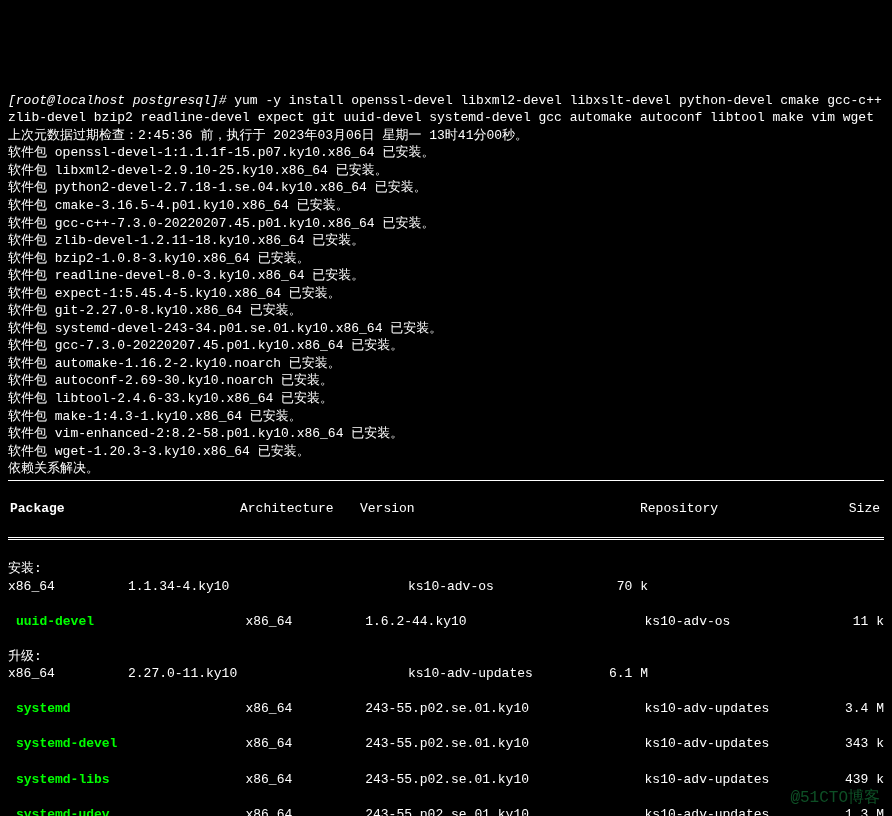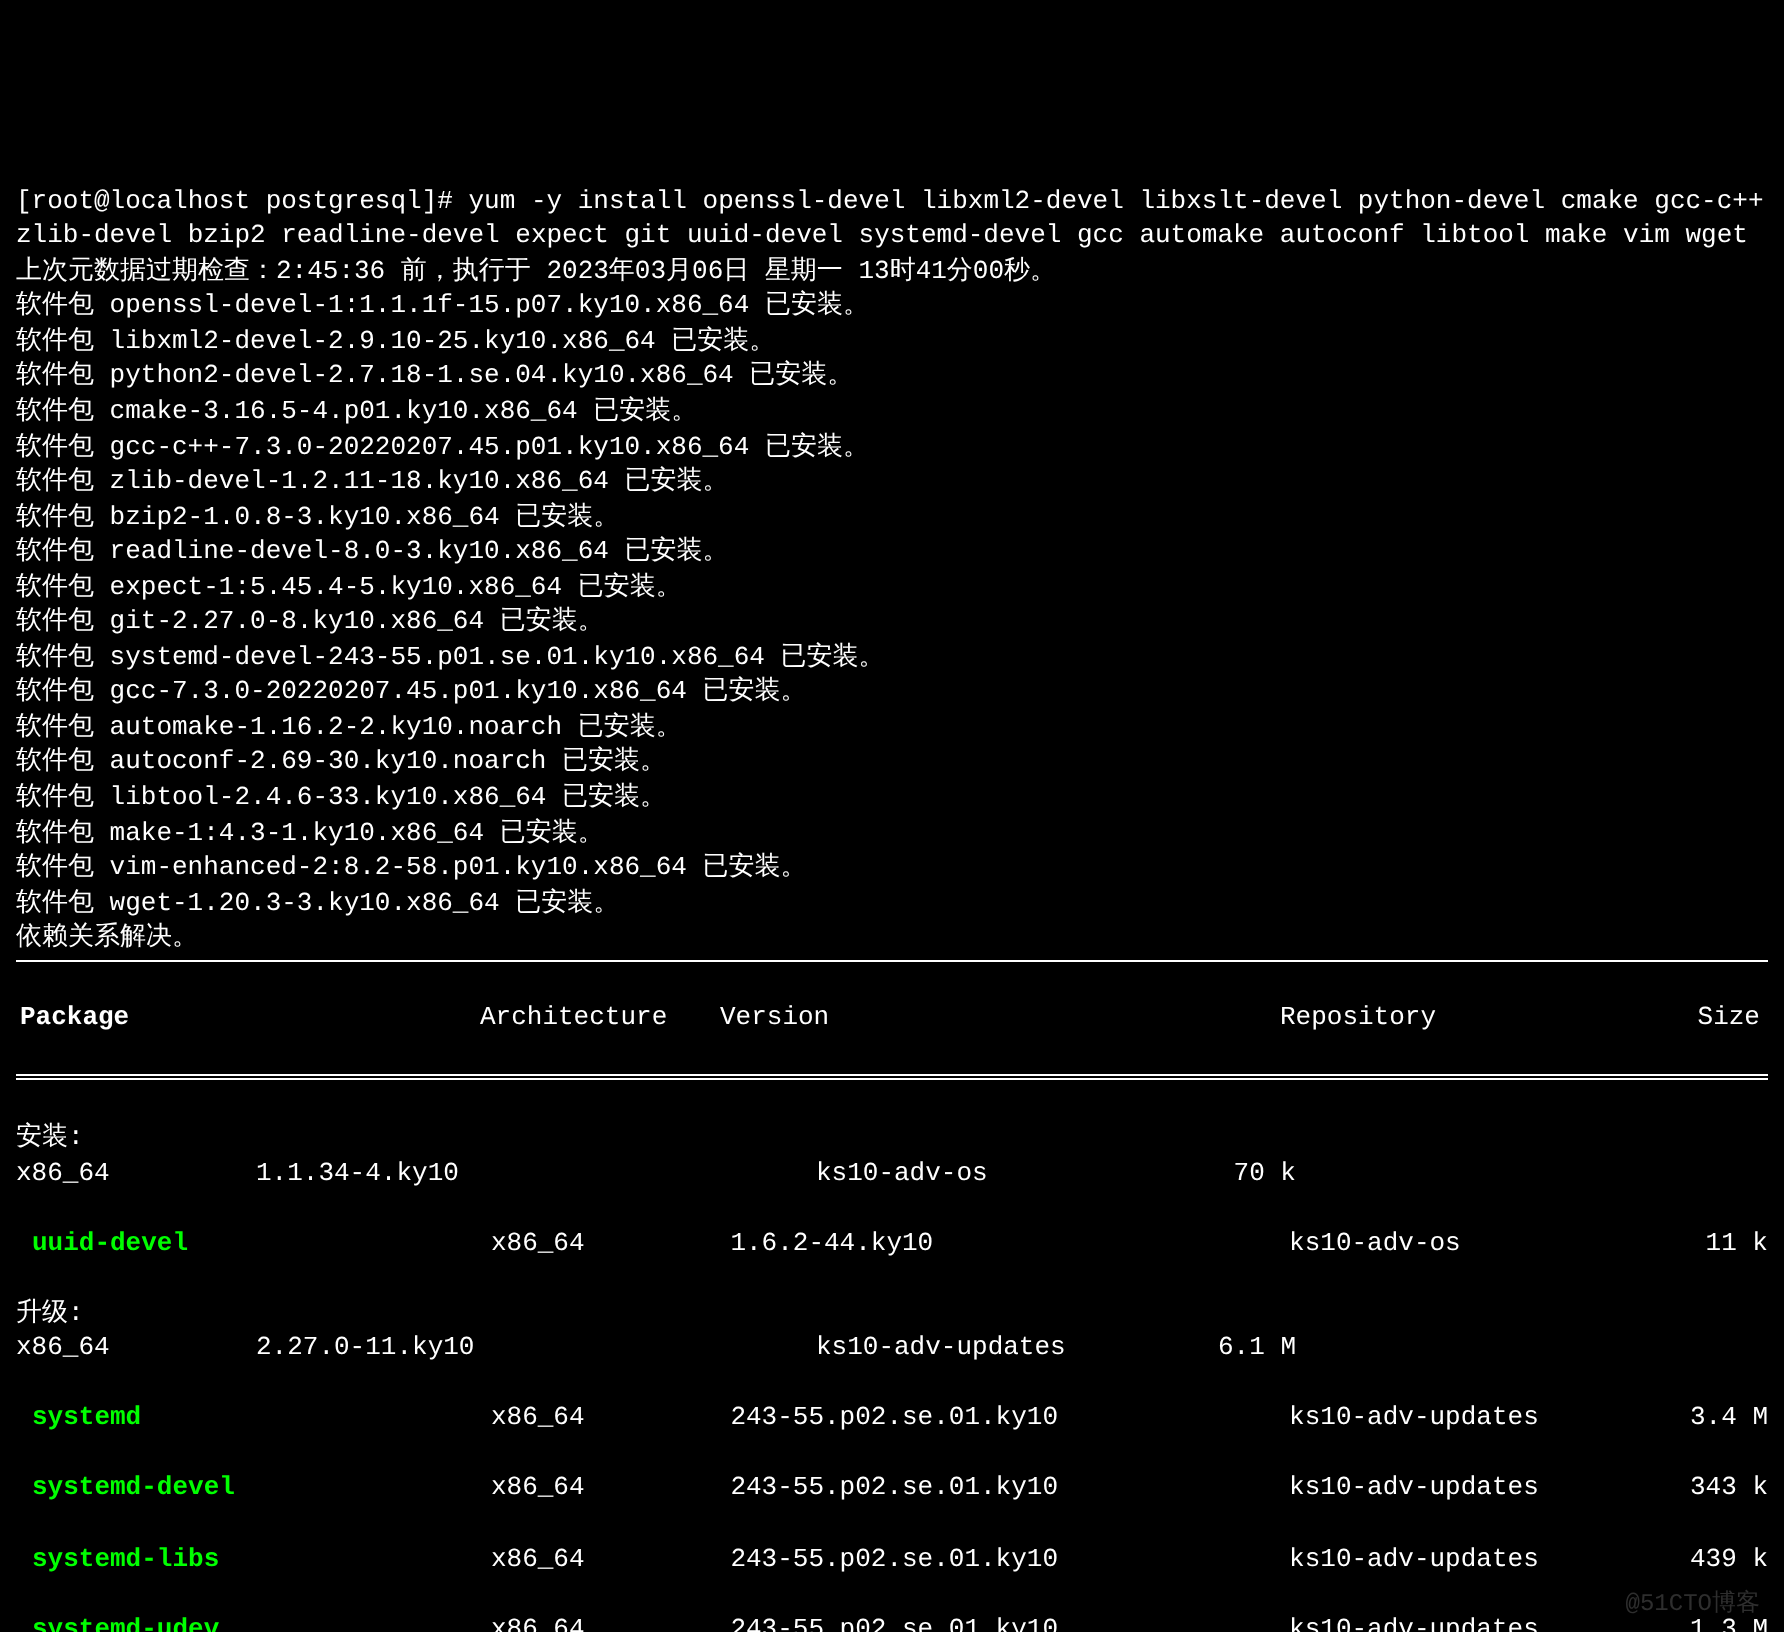--- a/index.html
+++ b/index.html
@@ -6,51 +6,51 @@
     margin: 0;
     padding: 4px 8px;
     background: #000;
     color: #fff;
     font-family: "Consolas", "Courier New", monospace;
     font-size: 13px;
     line-height: 1.35;
     width: 876px;
     white-space: pre;
   }
-  .prompt { color: #fff; }
+  .prompt { color: #fff; font-style: italic; }
   .green { color: #00ff00; }
   .hr-line { border-bottom: 1px solid #fff; margin: 2px 0; height: 0; }
   .hr-double { border-bottom: 3px double #fff; margin: 2px 0; height: 0; }
   .row { display: flex; }
   .c-pkg { width: 230px; font-weight: bold; }
   .c-arch { width: 120px; }
   .c-ver { width: 280px; }
   .c-repo { width: 180px; }
   .c-size { width: 60px; text-align: right; }
-  .watermark { position: fixed; right: 12px; bottom: 6px; color: #737373; opacity: .4; font-size: 12px; }
+  .watermark { position: fixed; right: 12px; bottom: 6px; color: #22c55e; opacity: .4; font-size: 16px; }
 </style>
 </head>
 <body>
 
 
 
 <div>
 <span class="prompt">[root@localhost postgresql]# </span><span style="white-space:pre-wrap">yum -y install openssl-devel libxml2-devel libxslt-devel python-devel cmake gcc-c++ zlib-devel bzip2 readline-devel expect git uuid-devel systemd-devel gcc automake autoconf libtool make vim wget</span>
 <span>上次元数据过期检查：2:45:36 前，执行于 2023年03月06日 星期一 13时41分00秒。</span>
 <div id="installed-list"><span>软件包 openssl-devel-1:1.1.1f-15.p07.ky10.x86_64 已安装。</span>
 <span>软件包 libxml2-devel-2.9.10-25.ky10.x86_64 已安装。</span>
 <span>软件包 python2-devel-2.7.18-1.se.04.ky10.x86_64 已安装。</span>
 <span>软件包 cmake-3.16.5-4.p01.ky10.x86_64 已安装。</span>
 <span>软件包 gcc-c++-7.3.0-20220207.45.p01.ky10.x86_64 已安装。</span>
 <span>软件包 zlib-devel-1.2.11-18.ky10.x86_64 已安装。</span>
 <span>软件包 bzip2-1.0.8-3.ky10.x86_64 已安装。</span>
 <span>软件包 readline-devel-8.0-3.ky10.x86_64 已安装。</span>
 <span>软件包 expect-1:5.45.4-5.ky10.x86_64 已安装。</span>
 <span>软件包 git-2.27.0-8.ky10.x86_64 已安装。</span>
-<span>软件包 systemd-devel-243-55.p01.se.01.ky10.x86_64 已安装。</span>
+<span>软件包 systemd-devel-243-34.p01.se.01.ky10.x86_64 已安装。</span>
 <span>软件包 gcc-7.3.0-20220207.45.p01.ky10.x86_64 已安装。</span>
 <span>软件包 automake-1.16.2-2.ky10.noarch 已安装。</span>
 <span>软件包 autoconf-2.69-30.ky10.noarch 已安装。</span>
 <span>软件包 libtool-2.4.6-33.ky10.x86_64 已安装。</span>
 <span>软件包 make-1:4.3-1.ky10.x86_64 已安装。</span>
 <span>软件包 vim-enhanced-2:8.2-58.p01.ky10.x86_64 已安装。</span>
 <span>软件包 wget-1.20.3-3.ky10.x86_64 已安装。</span>
 </div><span>依赖关系解决。</span>
 <div class="hr-line"></div>
 <div class="row"><span class="c-pkg" style="padding-left:2px">Package</span><span class="c-arch">Architecture</span><span class="c-ver">Version</span><span class="c-repo">Repository</span><span class="c-size">Size</span></div>

